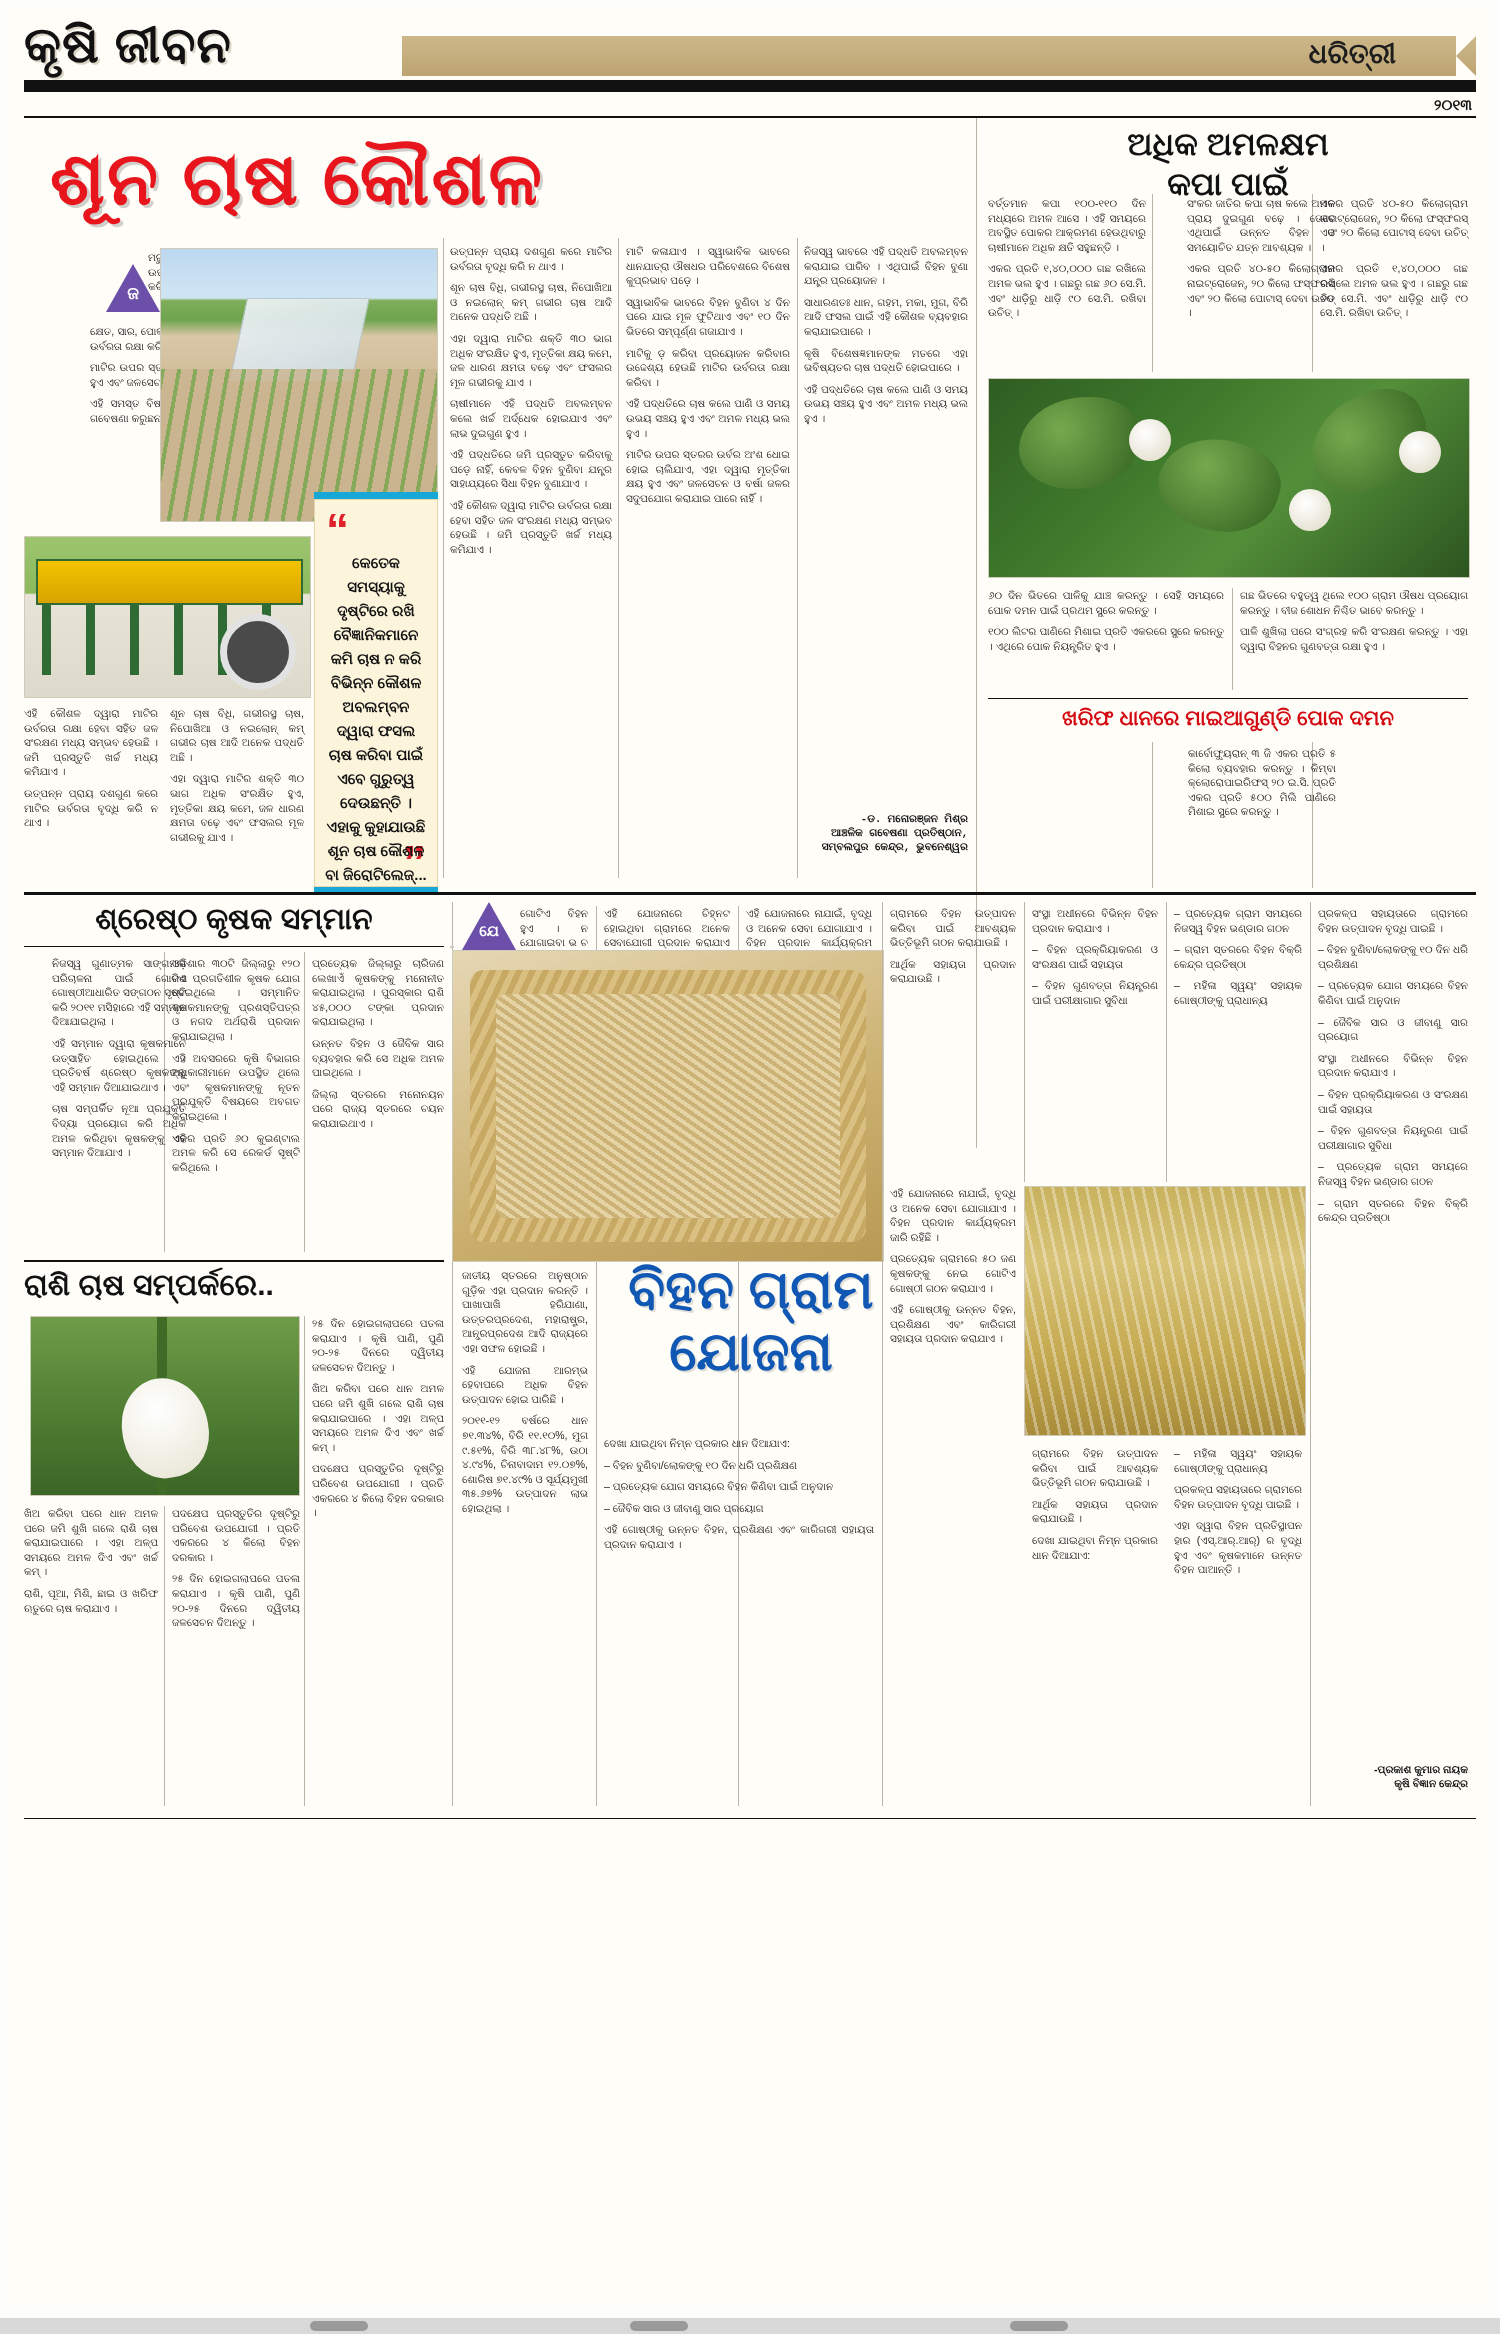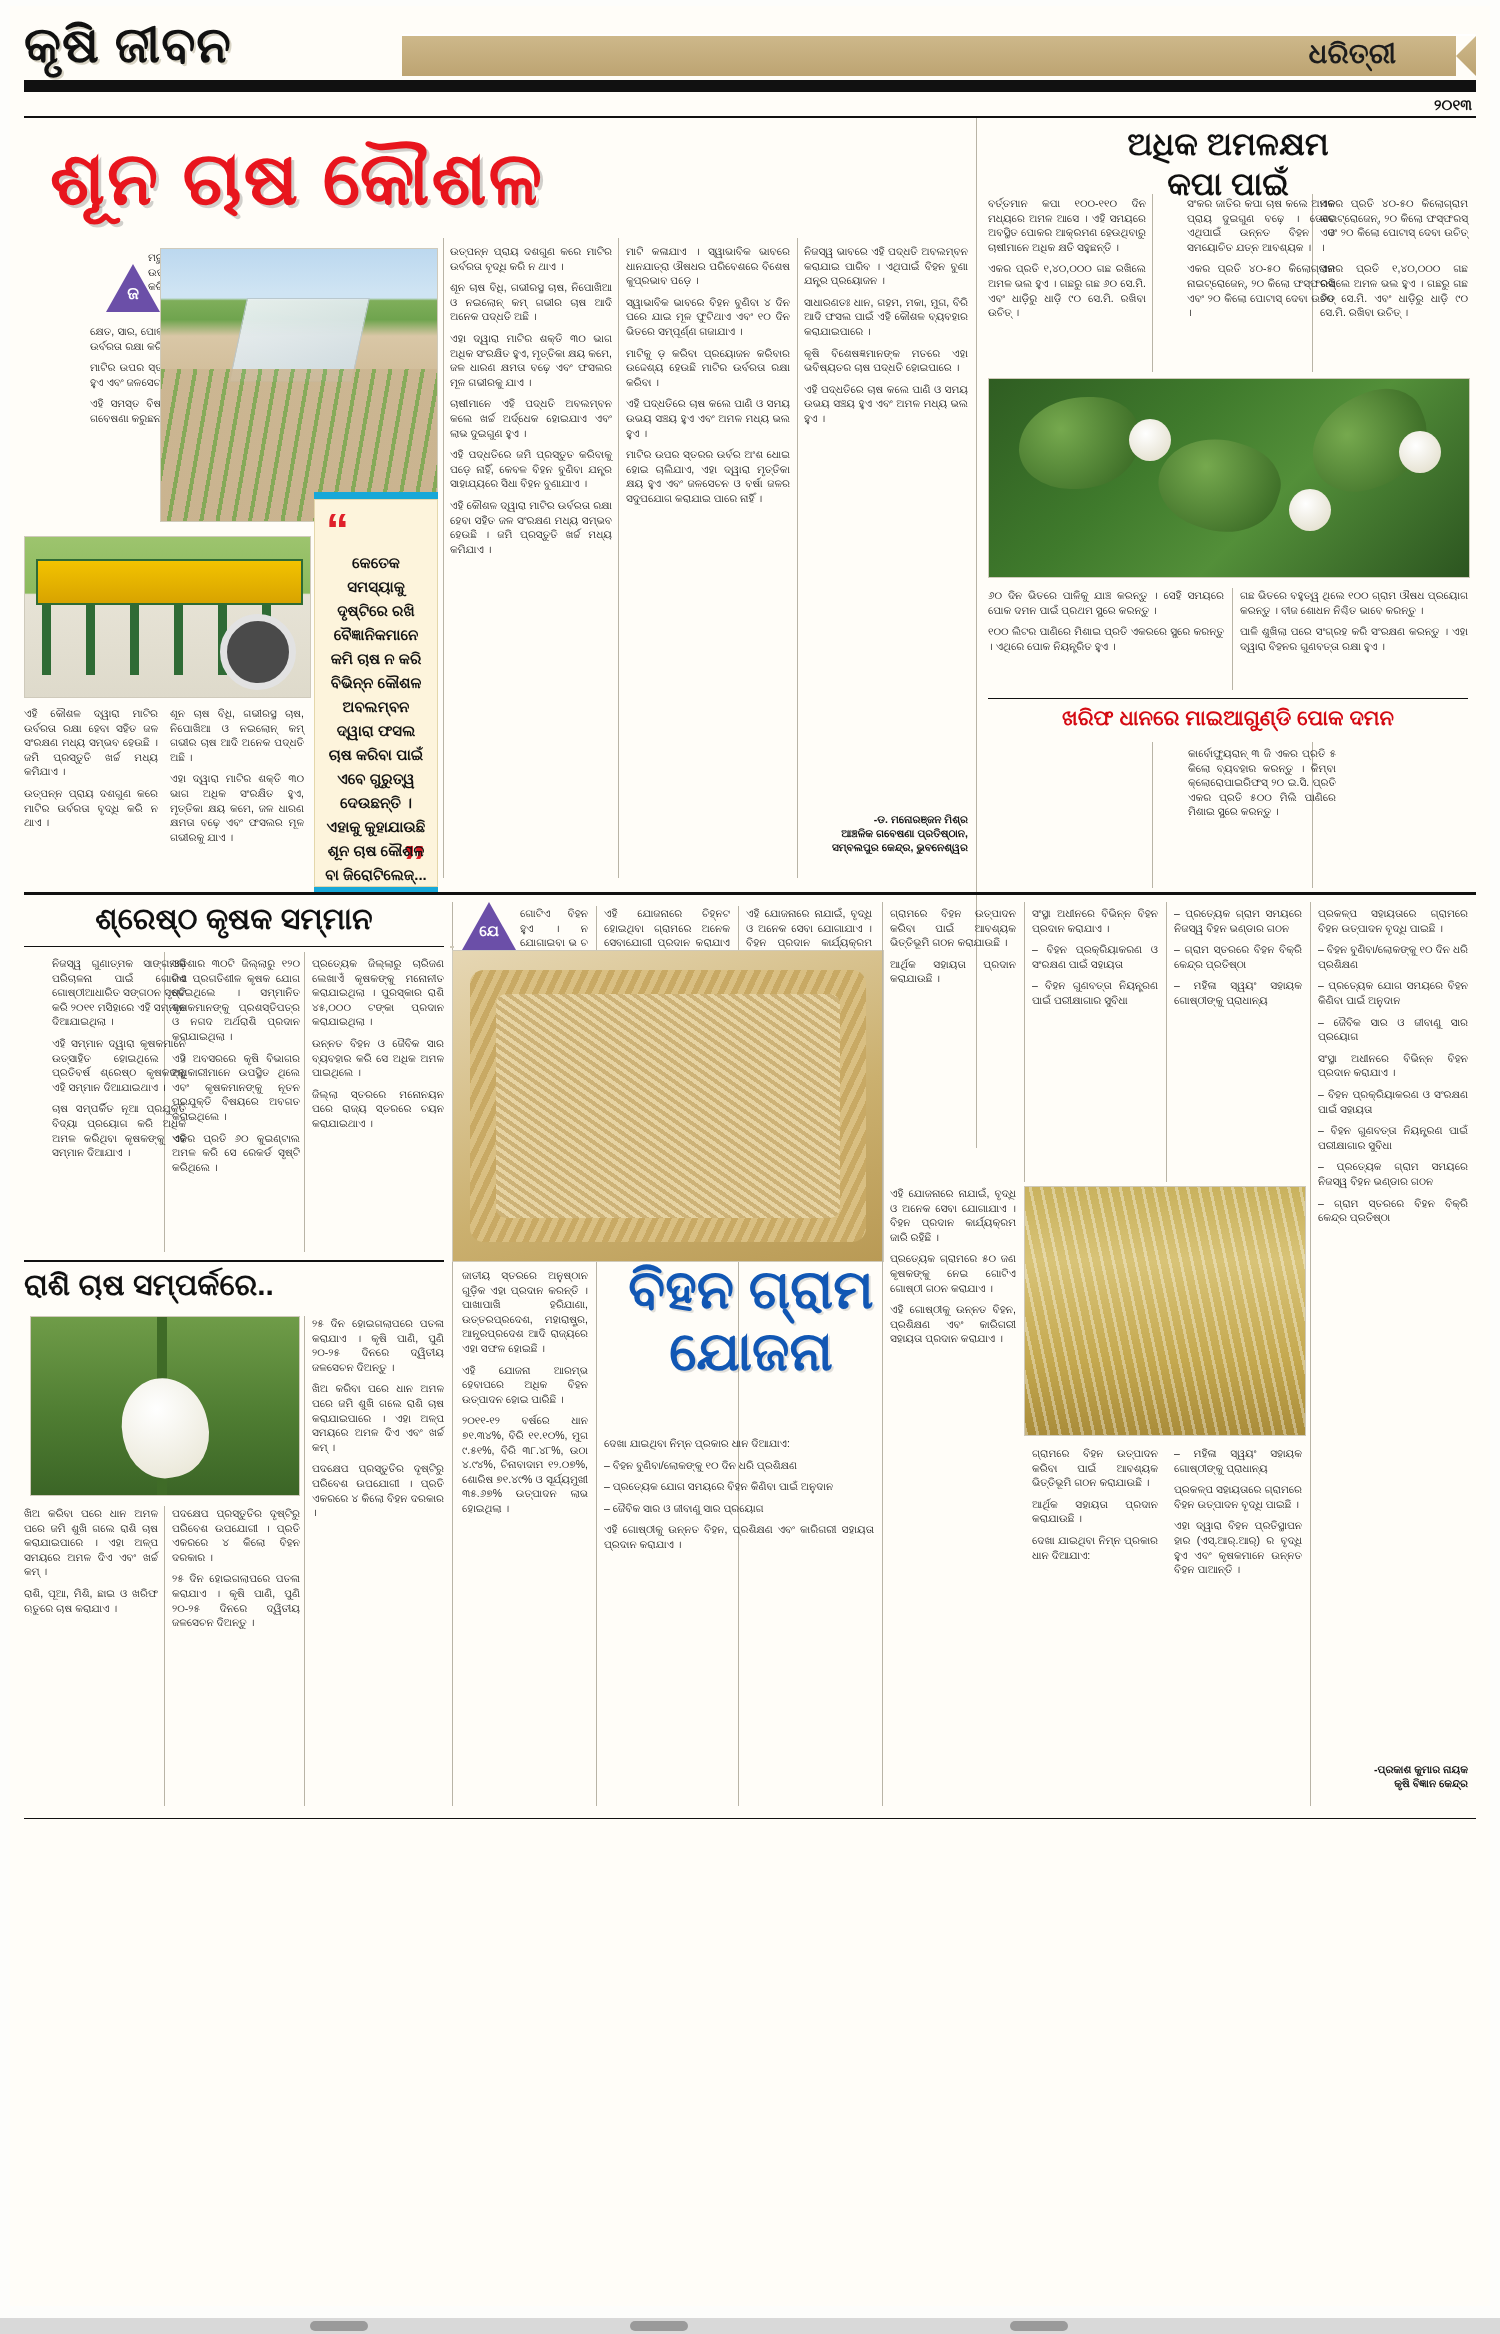--- a/index.html
+++ b/index.html
@@ -239,21 +239,21 @@
       <p>ଏହି ପଦ୍ଧତିରେ ଚାଷ କଲେ ପାଣି ଓ ସମୟ ଉଭୟ ସଞ୍ଚୟ ହୁଏ ଏବଂ ଅମଳ ମଧ୍ୟ ଭଲ ହୁଏ ।</p>
       <p>ମାଟିର ଉପର ସ୍ତରର ଉର୍ବର ଅଂଶ ଧୋଇ ହୋଇ ଚାଲିଯାଏ, ଏହା ଦ୍ୱାରା ମୃତ୍ତିକା କ୍ଷୟ ହୁଏ ଏବଂ ଜଳସେଚନ ଓ ବର୍ଷା ଜଳର ସଦୁପଯୋଗ କରାଯାଇ ପାରେ ନାହିଁ ।</p>
     </div>
 
     <div class="body-text" style="position:absolute;left:794px;top:238px;width:164px;height:560px;">
       <p>ନିଜସ୍ୱ ଭାବରେ ଏହି ପଦ୍ଧତି ଅବଲମ୍ବନ କରାଯାଇ ପାରିବ । ଏଥିପାଇଁ ବିହନ ବୁଣା ଯନ୍ତ୍ର ପ୍ରୟୋଜନ ।</p>
       <p>ସାଧାରଣତଃ ଧାନ, ଗହମ, ମକା, ମୁଗ, ବିରି ଆଦି ଫସଲ ପାଇଁ ଏହି କୌଶଳ ବ୍ୟବହାର କରାଯାଇପାରେ ।</p>
       <p>କୃଷି ବିଶେଷଜ୍ଞମାନଙ୍କ ମତରେ ଏହା ଭବିଷ୍ୟତର ଚାଷ ପଦ୍ଧତି ହୋଇପାରେ ।</p>
       <p>ଏହି ପଦ୍ଧତିରେ ଚାଷ କଲେ ପାଣି ଓ ସମୟ ଉଭୟ ସଞ୍ଚୟ ହୁଏ ଏବଂ ଅମଳ ମଧ୍ୟ ଭଲ ହୁଏ ।</p>
     </div>
-    <div class="byline" style="position:absolute;left:794px;top:806px;width:164px;white-space:pre-line;">-ଡ. ମନୋରଞ୍ଜନ ମିଶ୍ର
+    <div class="byline" style="position:absolute;left:794px;top:806px;width:164px;white-space:pre-line;font-family:Liberation Mono, monospace;">-ଡ. ମନୋରଞ୍ଜନ ମିଶ୍ର
 ଆଞ୍ଚଳିକ ଗବେଷଣା ପ୍ରତିଷ୍ଠାନ,
 ସମ୍ବଲପୁର କେନ୍ଦ୍ର, ଭୁବନେଶ୍ୱର</div>
 
     <div class="sec-head hdr-black" style="left:978px;top:118px;width:480px;font-size:32px;line-height:40px;text-align:center;white-space:pre-line;">ଅଧିକ ଅମଳକ୍ଷମ
 କପା ପାଇଁ</div>
     <div class="col-rule" style="left:1142px;top:188px;height:178px;"></div>
     <div class="col-rule" style="left:1302px;top:188px;height:178px;"></div>
 
     <div class="body-text" style="position:absolute;left:978px;top:190px;width:158px;height:176px;">
       <p>ବର୍ତ୍ତମାନ କପା ୧୦୦-୧୧୦ ଦିନ ମଧ୍ୟରେ ଅମଳ ଆସେ । ଏହି ସମୟରେ ଅବସ୍ଥିତ ପୋକର ଆକ୍ରମଣ ହେଉଥିବାରୁ ଚାଷୀମାନେ ଅଧିକ କ୍ଷତି ସହୁଛନ୍ତି ।</p>

